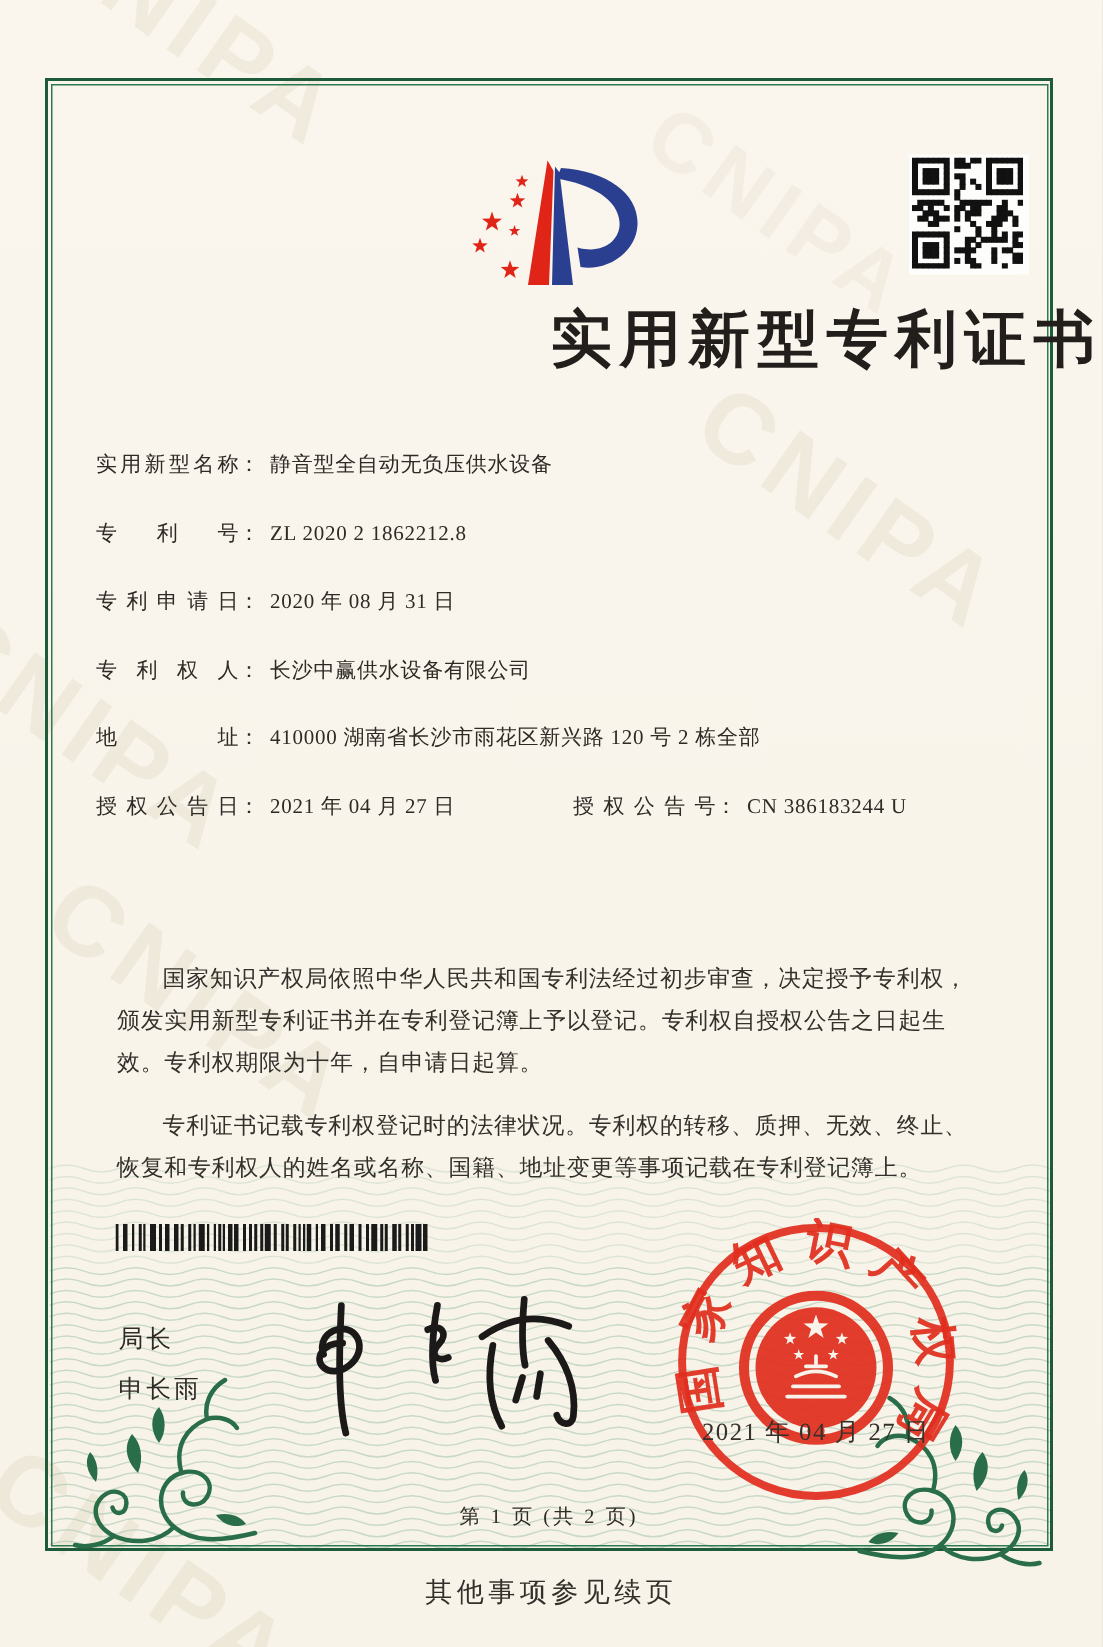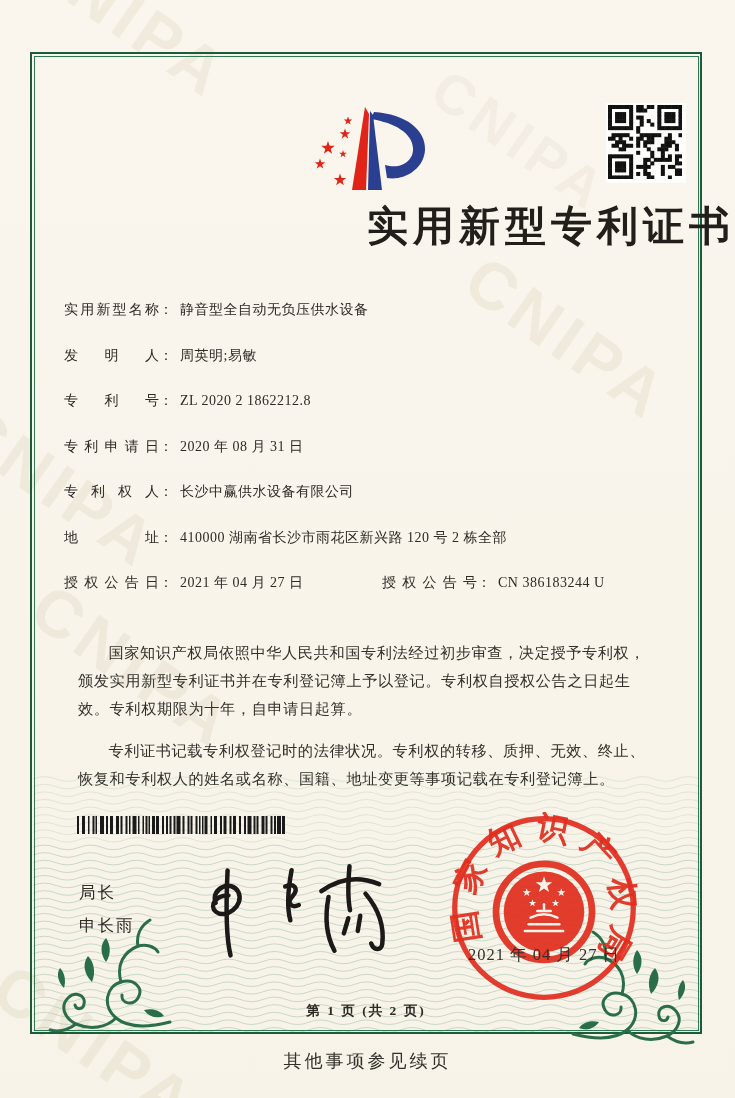--- a/index.html
+++ b/index.html
@@ -54,21 +54,21 @@
     font-family:"Liberation Sans","DejaVu Sans",sans-serif;}
   .sig-name{position:absolute; left:79px; top:915px; font-size:16.5px; letter-spacing:2px; z-index:3;
     font-family:"Liberation Sans","DejaVu Sans",sans-serif;}
   .sig-script{position:absolute; left:188px; top:860px; z-index:3; transform:rotate(-2deg);}
   .seal{position:absolute; left:448px; top:812px; width:192px; height:192px; z-index:4;}
   .seal-date{
     position:absolute; left:448px; top:944px; width:192px; text-align:center;
     font-size:16.5px; letter-spacing:1px; color:#35302b; z-index:5;
   }
   .page-num{position:absolute; left:30px; width:672px; top:1002px; text-align:center;
-    font-size:13.5px; letter-spacing:2px; z-index:3;font-weight:bold;}
+    font-size:13.5px; letter-spacing:2px; z-index:3;}
   .footer-note{position:absolute; left:0; right:0; top:1049px; text-align:center;
     font-size:18px; letter-spacing:3px; color:#33302b; z-index:3;}
 </style>
 </head>
 <body>
 
 <div class="page">
 
   <span class="wm" style="left:12px; top:-22px;">CNIPA</span>
   <span class="wm" style="left:420px; top:108px; font-size:56px; color:rgba(190,150,120,0.09);">CNIPA</span>
@@ -372,23 +372,20 @@
     <polygon fill="#e02417" points="50.0,71.5 51.5,75.9 56.2,76.0 52.5,78.8 53.8,83.3 50.0,80.6 46.2,83.3 47.5,78.8 43.8,76.0 48.5,75.9"></polygon>
   </svg>
 
   <div class="title">实用新型专利证书</div>
 
   <div class="fields">
     <div class="frow">
       <span class="flabel">实用新型名称</span><span class="fcolon">：</span><span class="fvalue">静音型全自动无负压供水设备</span>
     </div>
     <div class="frow">
-      <span class="flabel">发明人</span><span class="fcolon">：</span><span class="fvalue">周英明;易敏</span>
-    </div>
-    <div class="frow">
       <span class="flabel">专利号</span><span class="fcolon">：</span><span class="fvalue">ZL 2020 2 1862212.8</span>
     </div>
     <div class="frow">
       <span class="flabel">专利申请日</span><span class="fcolon">：</span><span class="fvalue">2020 年 08 月 31 日</span>
     </div>
     <div class="frow">
       <span class="flabel">专利权人</span><span class="fcolon">：</span><span class="fvalue">长沙中赢供水设备有限公司</span>
     </div>
     <div class="frow">
       <span class="flabel">地址</span><span class="fcolon">：</span><span class="fvalue">410000 湖南省长沙市雨花区新兴路 120 号 2 栋全部</span>

